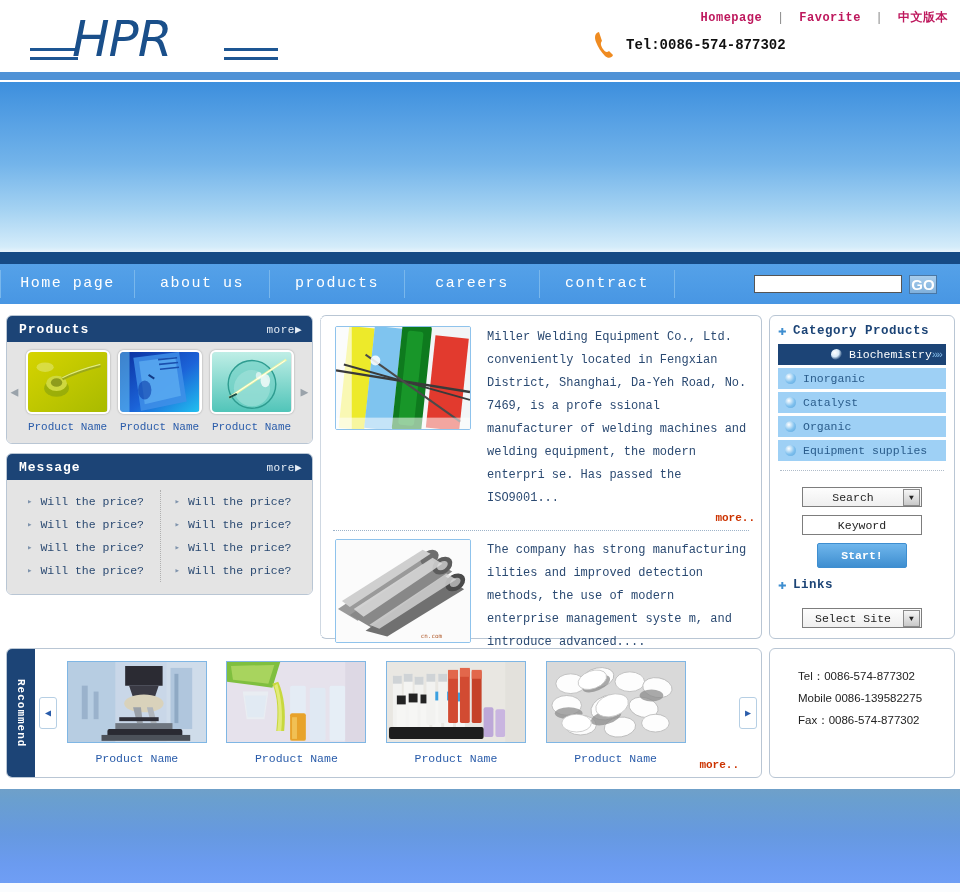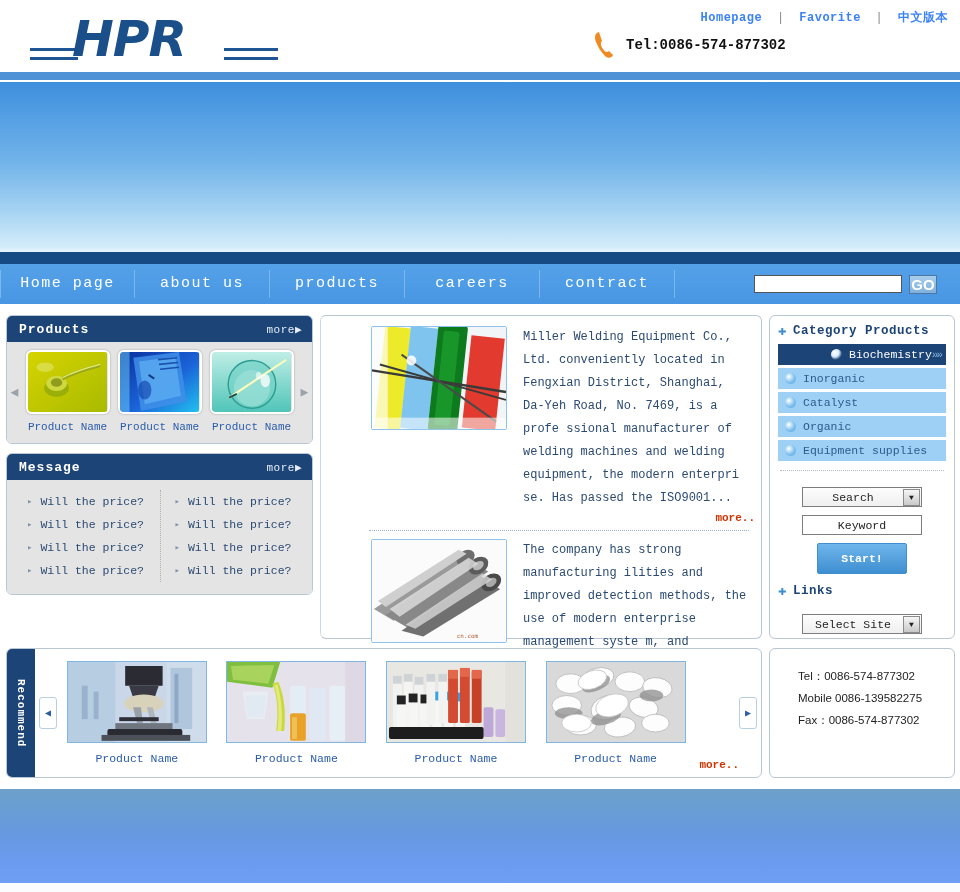--- a/index.html
+++ b/index.html
@@ -13,36 +13,36 @@
   .page { position: relative; width: 960px; height: 892px; background:#fff; }
 
   
   .header { position: relative; height: 70px; background:#fff; }
   .logo-wrap {
     position:absolute; left: 14px; top: 14px; width: 260px; height: 50px;
   }
   .logo-text {
     position:absolute; left: 58px; top: -4px;
     font-family: "DejaVu Sans", sans-serif;
-    font-weight: bold; font-style: italic;
+    font-weight: normal; font-style: italic;
     font-size: 50px; color:#1a4f8a; letter-spacing: -1px;
   }
   .logo-bar { position:absolute; background:#1d5693; height:3px; }
   .lb1 { left:16px;  top:34px; width:48px; }
   .lb2 { left:16px;  top:43px; width:48px; }
   .lb3 { left:210px; top:34px; width:54px; }
   .lb4 { left:210px; top:43px; width:54px; }
 
   .toplinks {
     position:absolute; right: 12px; top: 9px;
     font-family:"Liberation Mono", monospace;
     font-size: 12px; font-weight:bold; color:#111;
     letter-spacing:0.5px;
   }
-  .toplinks a { color:#3b82f6; text-decoration:none; }
+  .toplinks a { color:#be185d; text-decoration:none; }
   .toplinks .sep { color:#888; margin:0 7px; font-weight:normal; }
   .toplinks .cn { font-family:"DejaVu Sans", sans-serif; font-weight:bold; }
 
   .phone-wrap { position:absolute; left:592px; top:30px; display:flex; align-items:center; }
   .phone-icon { width:22px; height:30px; position:relative; }
   .phone-icon svg { display:block; }
   .phone-num {
     margin-left:12px; font-size:14px; font-weight:bold; color:#111;
     font-family:"Liberation Mono", monospace; letter-spacing:0px;
   }
@@ -121,21 +121,20 @@
     display:flex; align-items:center; padding:5px 0 5px 14px;
     font-size:11.5px; color:#2b4a72; font-family:"Liberation Mono", monospace;
   }
   .msg-bullet { color:#7e93ac; font-size:9px; margin-right:8px; }
 
   
   .col-center {
     position:absolute; left:320px; top:5px; width:442px; height:324px;
     border:1px solid #b9c6d4; border-radius:6px; background:#fff;
     border-left: 1px dotted #9fb2c6;
-    padding-left: 36px;
   }
   .intro-block { display:flex; padding:10px 10px 0 14px; }
   .intro-img {
     width:136px; height:104px; border:1px solid #8fc3ec; background:#fff;
     flex:0 0 136px; overflow:hidden; position:relative; border-radius:2px;
   }
   .intro-text {
     flex:1; padding-left:16px; font-size:12px; color:#2b4a72;
     line-height:23px; font-family:"Liberation Mono", monospace;
   }
@@ -194,21 +193,21 @@
     border:1px solid #8b8b8b; display:flex; align-items:center; justify-content:center;
     font-size:8px; color:#222;
   }
   .kw-box {
     width:120px; height:20px; margin:0 auto 8px auto;
     border:1px solid #7d7d7d; background:#fff;
     display:flex; align-items:center; justify-content:center;
     font-size:11.5px; color:#222; font-family:"Liberation Mono", monospace;
   }
   .start-btn {
-    width:90px; height:31px; margin:0 auto 10px auto;
+    width:90px; height:25px; margin:0 auto 10px auto;
     background:linear-gradient(to bottom,#6fb6ec,#3e8ed0);
     border:1px solid #3e8ed0; border-radius:2px;
     color:#fff; font-size:11.5px; font-weight:bold;
     display:flex; align-items:center; justify-content:center;
     cursor:pointer; font-family:"Liberation Mono", monospace;
   }
 
   
   .bottom { position:absolute; left:0; top:643px; width:960px; height:140px; }
   .recom-panel {

